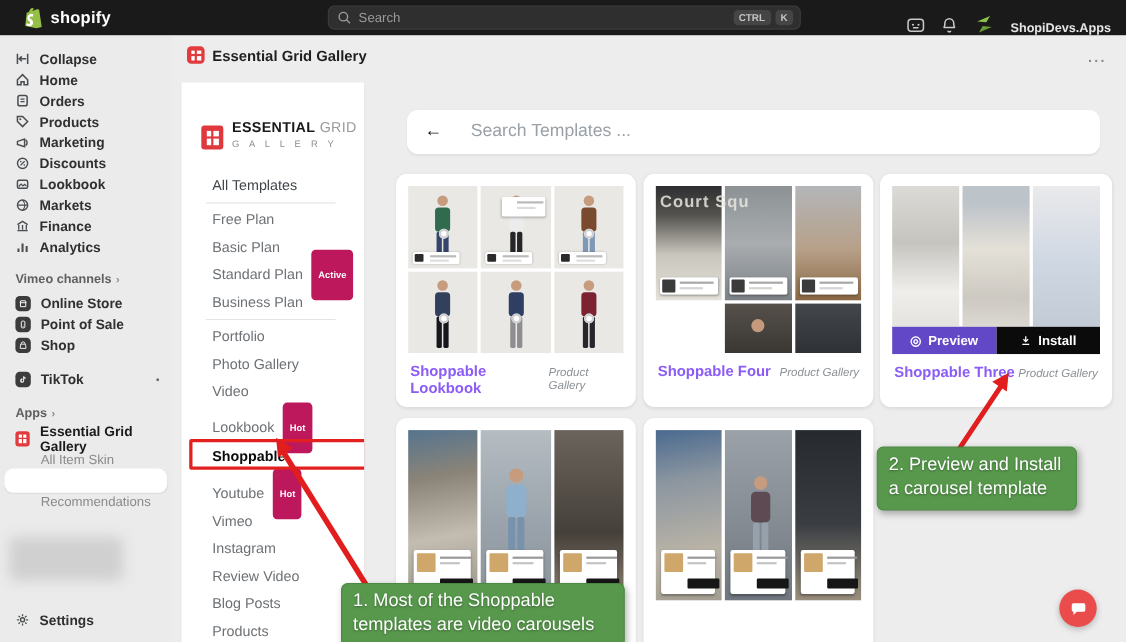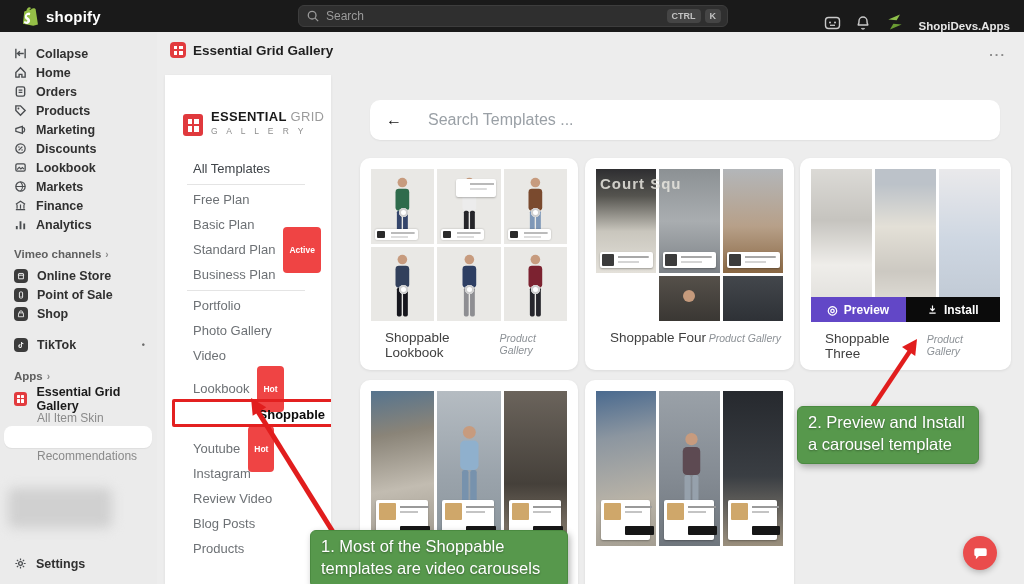--- a/index.html
+++ b/index.html
@@ -42,37 +42,37 @@
   .app-logo { position:absolute; left:18px; top:32px; display:flex; gap:8px; align-items:flex-end; }
   .app-logo-sq { width:20px; height:22px; background:#e0393d; border-radius:3px; display:grid; grid-template-columns:1fr 1fr; grid-template-rows:1fr 1fr; gap:2px; padding:4.5px; }
   .app-logo-sq i { background:#fff; }
   .app-logo .l1 { font-size:13px; letter-spacing:.3px; }
   .app-logo .l1 b { color:#191919; font-weight:800; }
   .app-logo .l1 span { color:#9b9b9b; font-weight:400; }
   .app-logo .l2 { font-size:8.5px; color:#8d8d8d; letter-spacing:3.4px; margin-top:1px; }
   #cats { position:absolute; left:28px; top:81px; right:6px; }
   .cat { height:25px; display:flex; align-items:center; font-size:13px; color:#6d7175; gap:8px; }
   .cat.first { color:#3f4449; }
-  .cat.bold { color:#0b0b0b; font-weight:700;justify-content:flex-end; }
+  .cat.bold { color:#0b0b0b; font-weight:700; }
   .cat-div { height:1px; background:#e4e4e4; margin:3px 0 2px -6px; width:118px; }
-  .badge { background:#ef4444; color:#fff; font-size:8.5px; font-weight:700; border-radius:4px; padding:18px 6px; }
+  .badge { background:#be185d; color:#fff; font-size:8.5px; font-weight:700; border-radius:4px; padding:18px 6px; }
   .sp8 { height:8px; }
   .shop-row { position:relative; height:27px; }
   .red-box { position:absolute; left:-21px; top:-2px; width:162px; height:28px; border:3px solid #e32020; border-radius:2px; }
 
   
   #tpl-search { position:absolute; left:213px; top:68px; width:630px; height:40px; background:#fff; border-radius:10px; box-shadow:0 1px 2px rgba(0,0,0,.06); display:flex; align-items:center; padding:0 16px; gap:26px; }
   #tpl-search .arr { font-size:16px; color:#141414; }
   #tpl-search input { flex:1; border:none; outline:none; font-size:16px; color:#555; font-family:"Liberation Sans",sans-serif; background:transparent; }
   #tpl-search input::placeholder { color:#9aa0a6; }
 
   
   .card { position:absolute; background:#fff; border-radius:10px; box-shadow:0 1px 3px rgba(0,0,0,.08); padding:11px; }
   .cap { display:flex; align-items:baseline; justify-content:space-between; margin-top:9px; padding:0 2px; }
-  .cap .t { font-size:13.5px; color:#404040; font-weight:400;margin-left:12px; }
+  .cap .t { font-size:13.5px; color:#8b5cf6; font-weight:700; }
   .cap .c { font-size:10.5px; font-style:italic; color:#8c9196; }
   .thumb { position:relative; overflow:hidden; }
   .t-grid6 { display:grid; grid-template-columns:1fr 1fr 1fr; grid-template-rows:1fr 1fr; gap:3px; height:152px; }
   .cell { position:relative; background:#e9e8e5; display:flex; align-items:flex-end; justify-content:center; overflow:hidden; }
   .fig { width:58%; height:92%; }
   .chip { position:absolute; left:4px; bottom:4px; width:68%; height:11px; background:#fff; border-radius:2px; box-shadow:0 0 2px rgba(0,0,0,.25);
           background-image:linear-gradient(#bbb,#bbb),linear-gradient(#ddd,#ddd); background-size:55% 2px,40% 2px; background-position:16px 3px,16px 7px; background-repeat:no-repeat; }
   .chip::before { content:""; position:absolute; left:2px; top:2px; width:8px; height:7px; background:#2b2b2b; border-radius:1px; }
   .pdot { position:absolute; left:50%; top:52%; width:9px; height:9px; margin-left:-4px; background:#fff; border-radius:50%; box-shadow:inset 0 0 0 2px #cfcfcf; }
   .tagcard { position:absolute; right:5px; top:14%; width:62%; height:18px; background:#fff; border-radius:2px; box-shadow:0 1px 2px rgba(0,0,0,.25);
@@ -358,20 +358,23 @@
         <div class="cat bold" style="height:27px">
             <span>Shoppable</span>
           </div>
       </div>
       <div class="sp8"></div>
       <div class="cat">
           <span>Youtube</span>
           <span class="badge">Hot</span>
         </div>
       <div class="cat">
+          <span>Vimeo</span>
+        </div>
+      <div class="cat">
           <span>Instagram</span>
         </div>
       <div class="cat">
           <span>Review Video</span>
         </div>
       <div class="cat">
           <span>Blog Posts</span>
         </div>
       <div class="cat">
           <span>Products</span>

